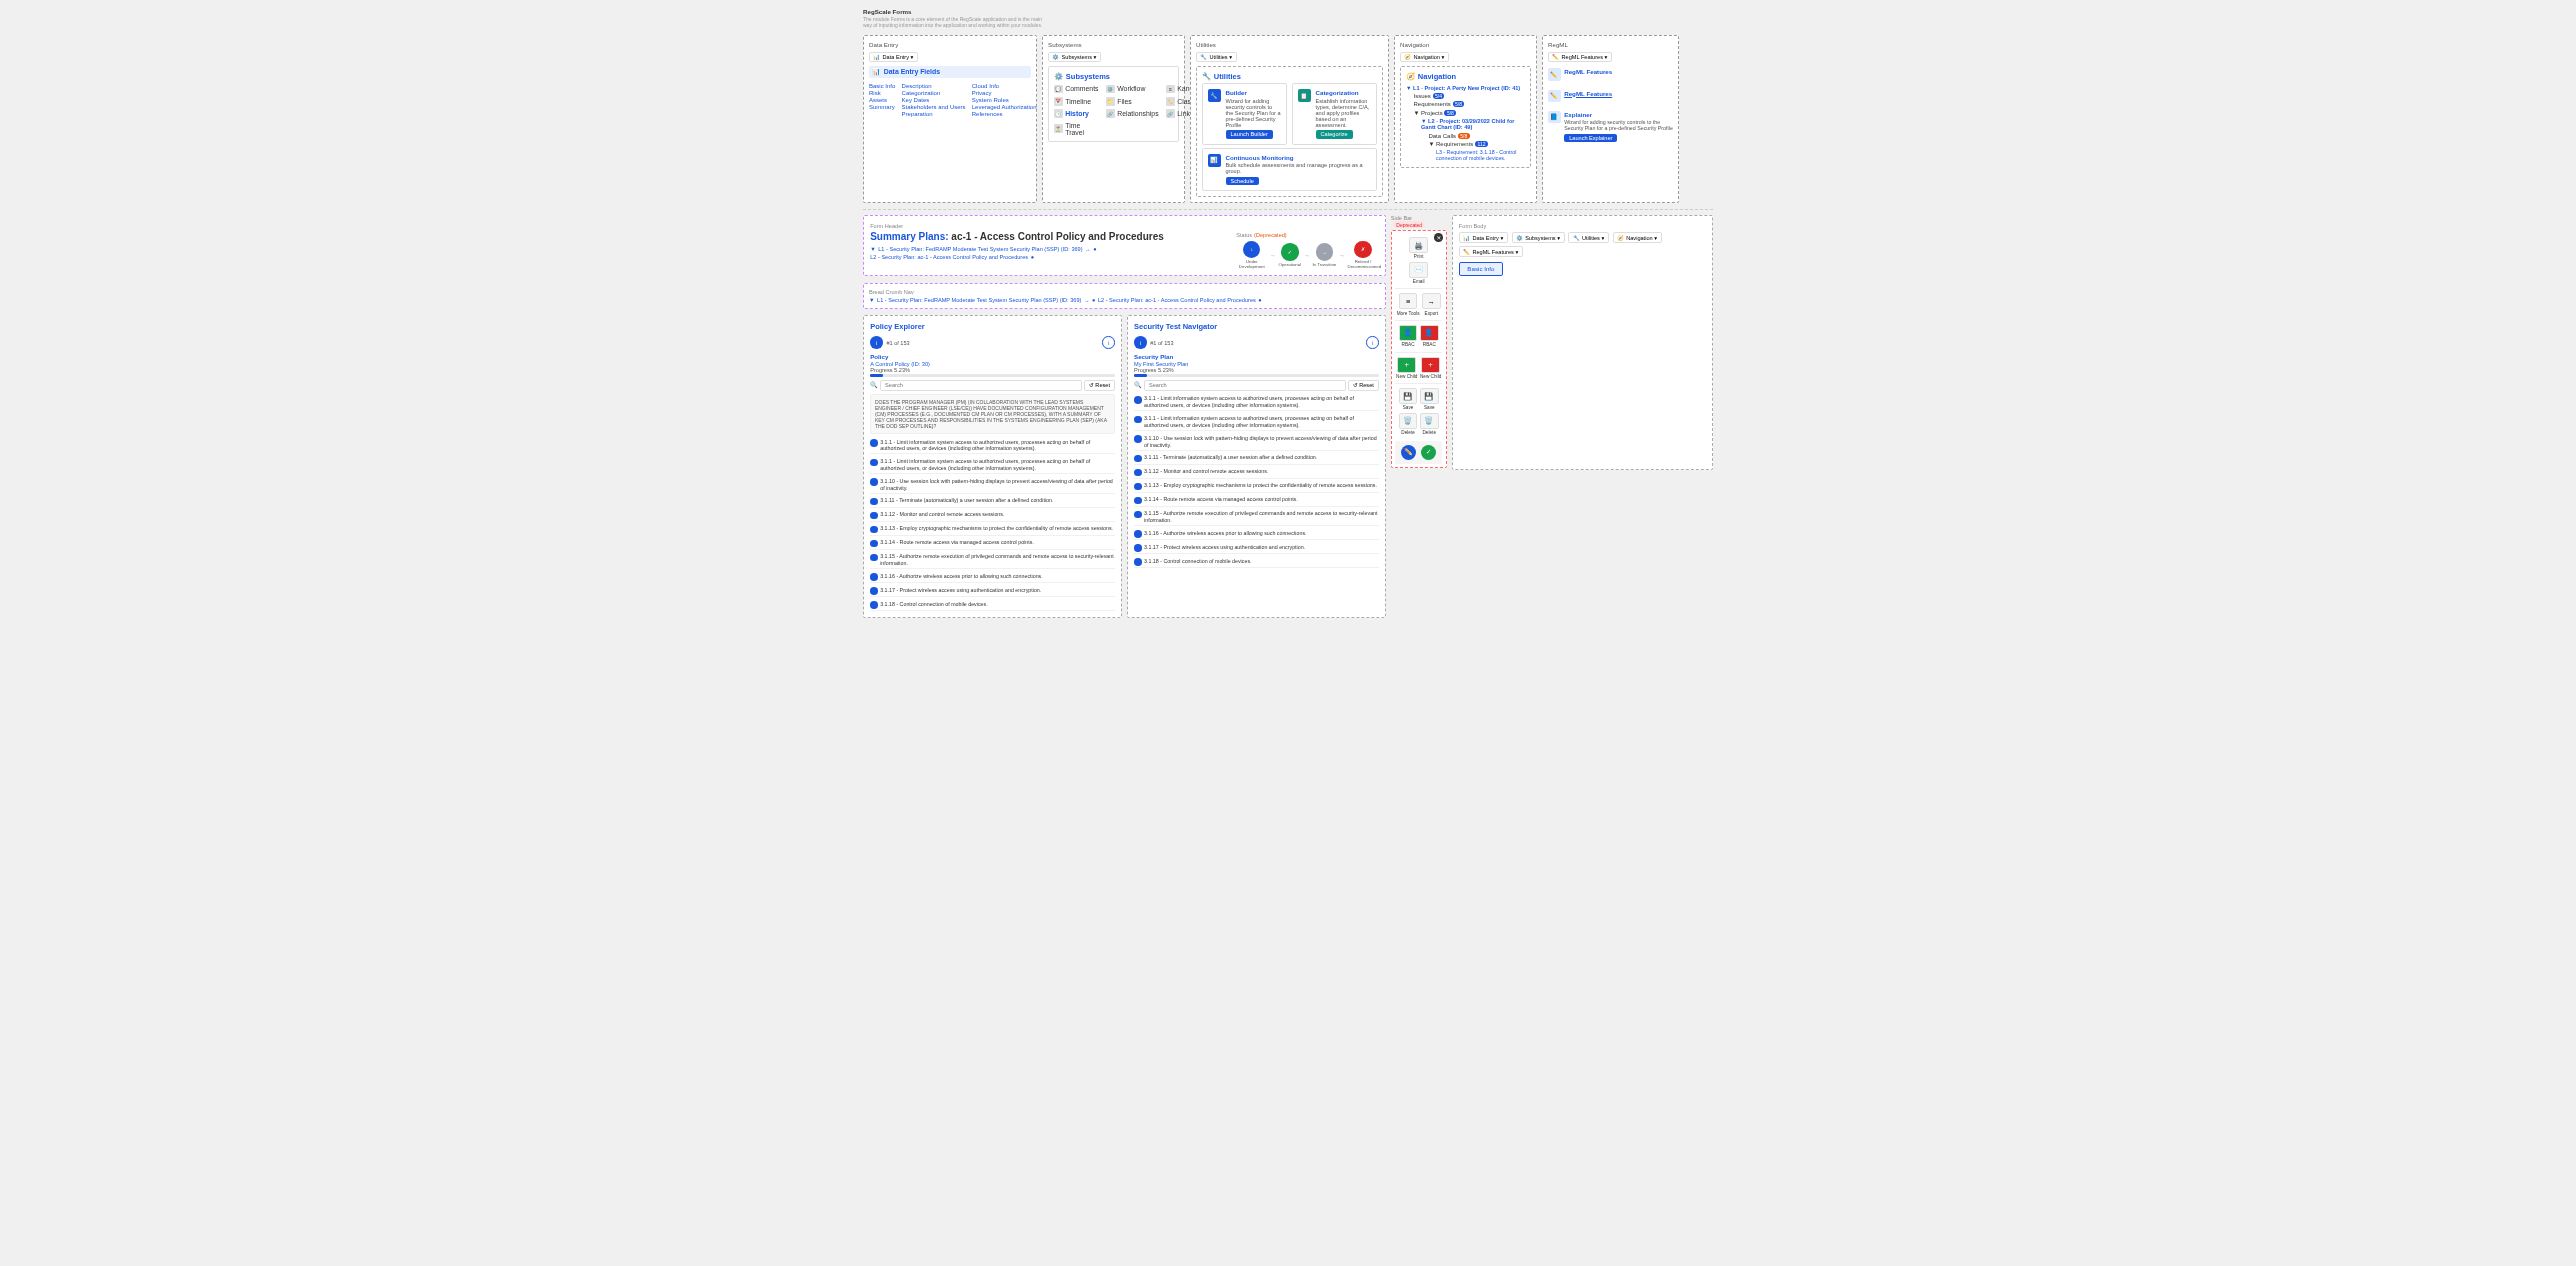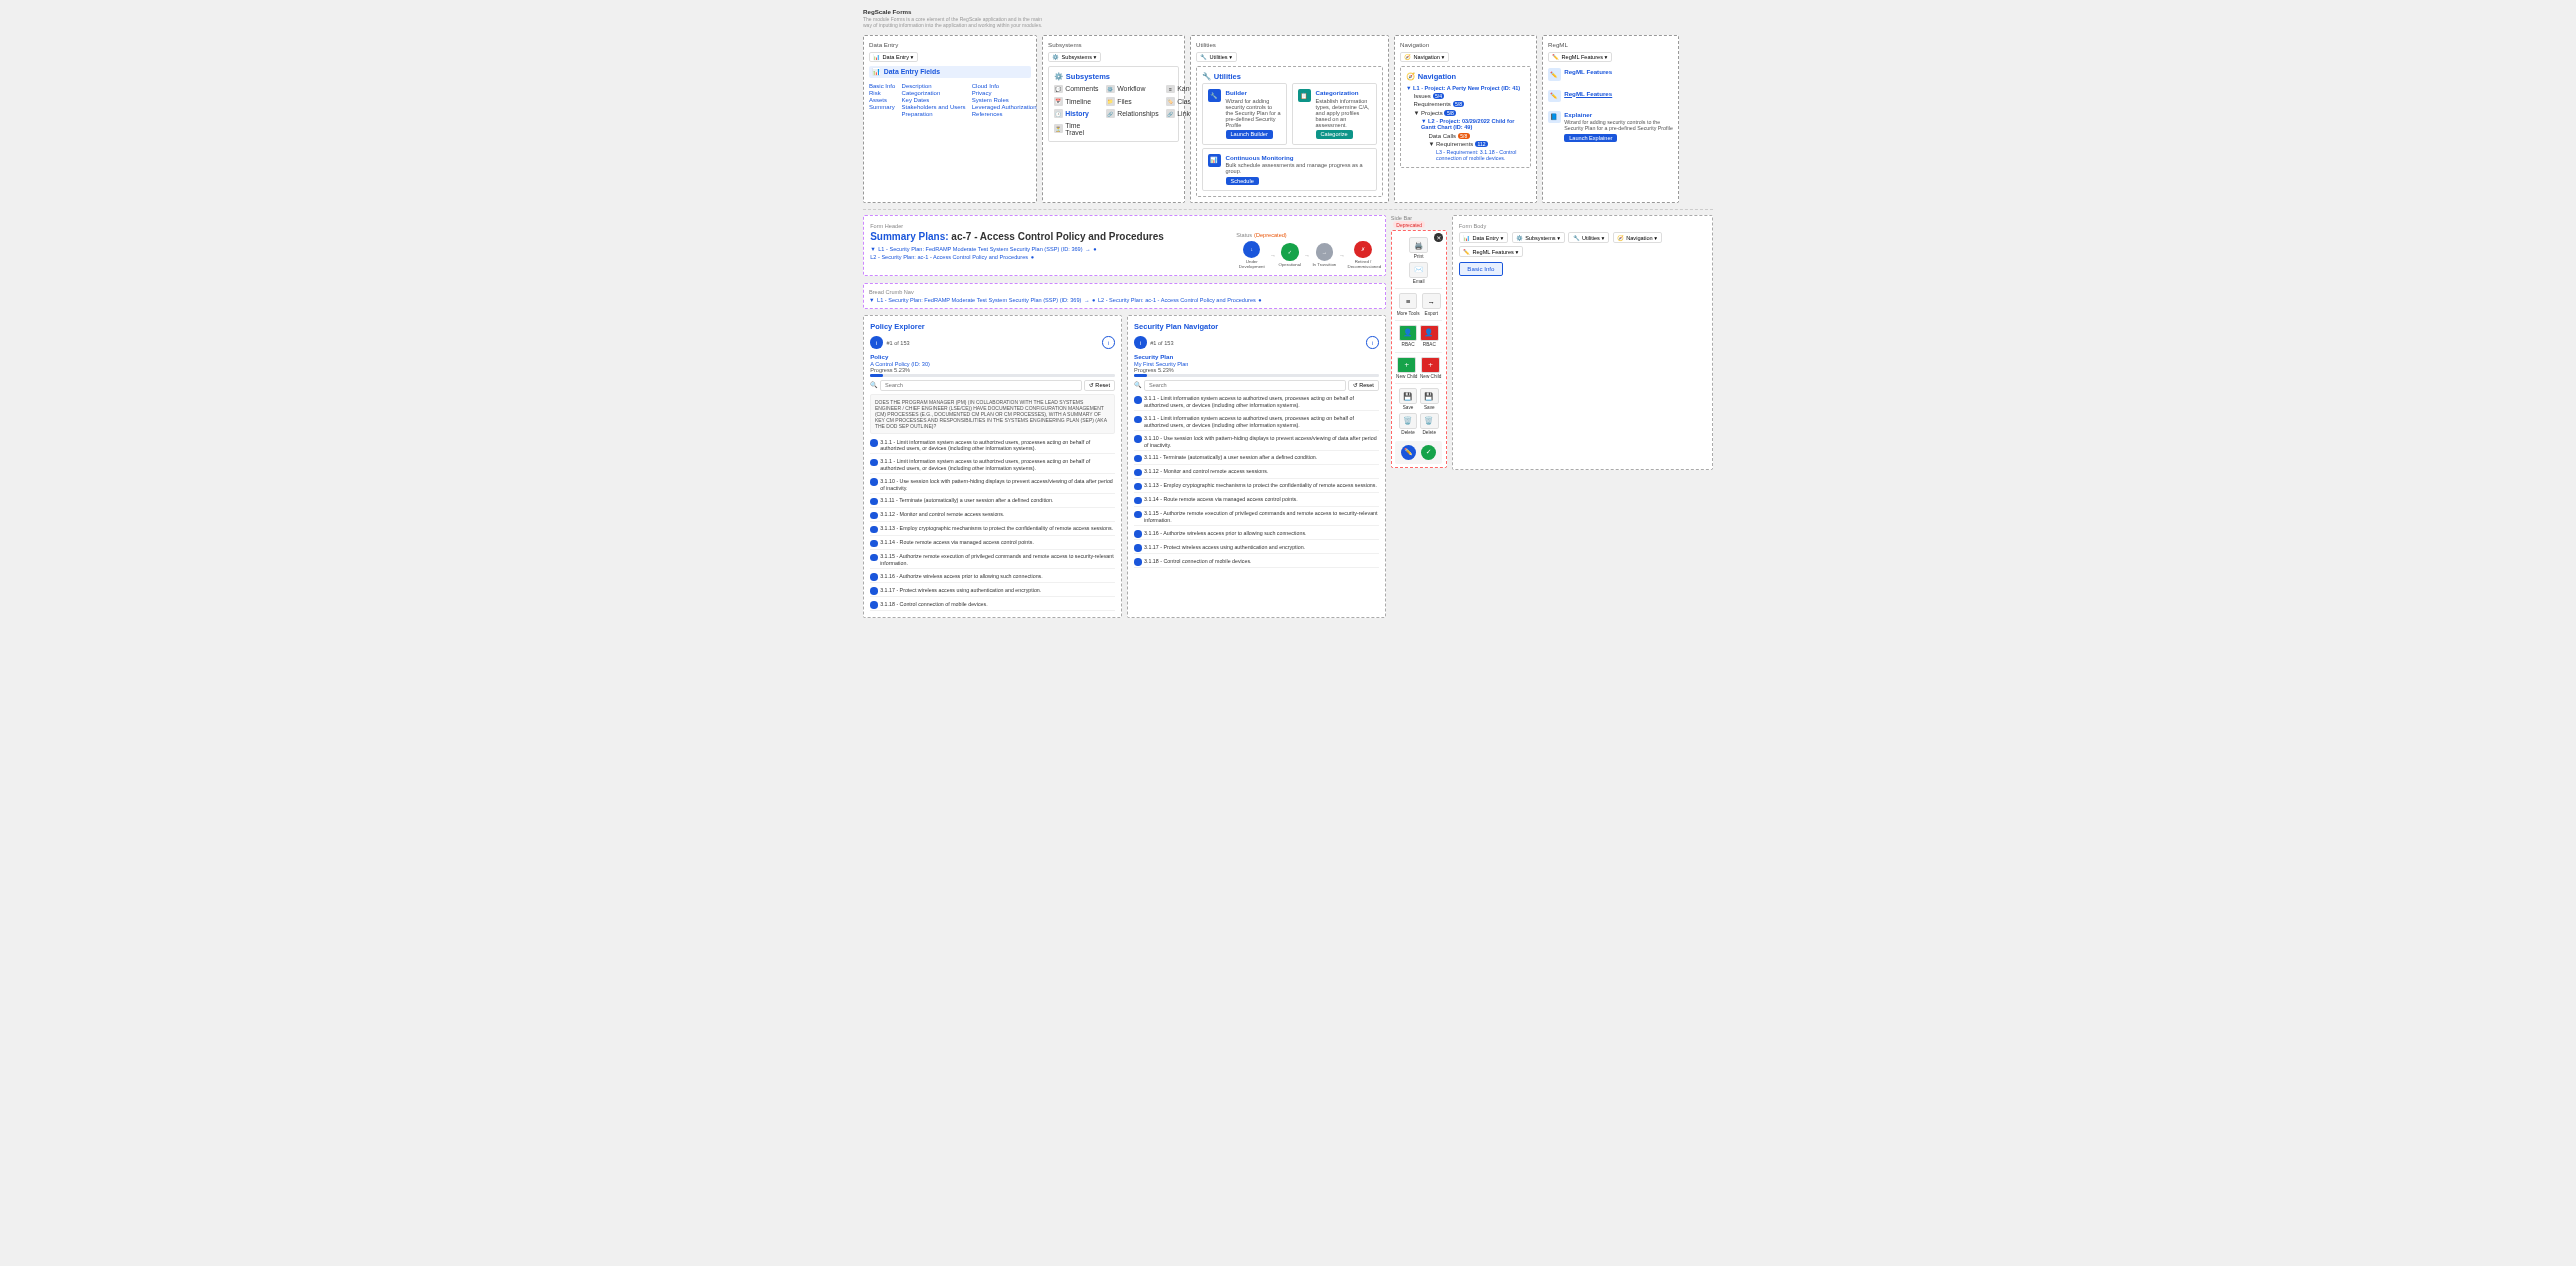--- a/index.html
+++ b/index.html
@@ -367,21 +367,21 @@
   <div class="bottom-section">
 
     <div class="form-area" style="flex:2;">
 
       <div class="form-header-box">
         <div class="form-header-label">Form Header</div>
         <div style="display:flex; gap:12.5px; align-items:flex-start;">
           <div style="flex:1;">
             <div class="form-title">
               <span>Summary Plans:</span>
-              <span style="color:#333;">ac-7 - Access Control Policy and Procedures</span>
+              <span style="color:#333;">ac-1 - Access Control Policy and Procedures</span>
             </div>
 
             <div class="breadcrumb-row">
               <span>▼</span>
               <span>L1 - Security Plan: FedRAMP Moderate Test System Security Plan (SSP) (ID: 369)</span>
               <span>→</span>
               <span style="color:#1a56db;">●</span>
               <span>L2 - Security Plan: ac-1 - Access Control Policy and Procedures</span>
               <span style="color:#1a56db;">●</span>
             </div>
@@ -494,21 +494,21 @@
                 <div class="pe-item-text">3.1.17 - Protect wireless access using authentication and encryption.</div>
               </div>
             <div class="pe-item">
                 <div class="pe-item-icon"></div>
                 <div class="pe-item-text">3.1.18 - Control connection of mobile devices.</div>
               </div>
           </div>
         </div>
 
         <div class="security-nav-box">
-          <div class="sn-title">Security Plan Navigator</div>
+          <div class="sn-title">Security Test Navigator</div>
           <div class="pe-header">
             <div style="display:flex;align-items:center;gap:3.7px;">
               <div class="pe-circle">i</div>
               <span class="pe-count">#1 of 153</span>
             </div>
             <div class="pe-info">i</div>
           </div>
           <div class="pe-policy-name">Security Plan</div>
           <div class="pe-subname">My First Security Plan</div>
           <div class="pe-progress">Progress 5.23%</div>

